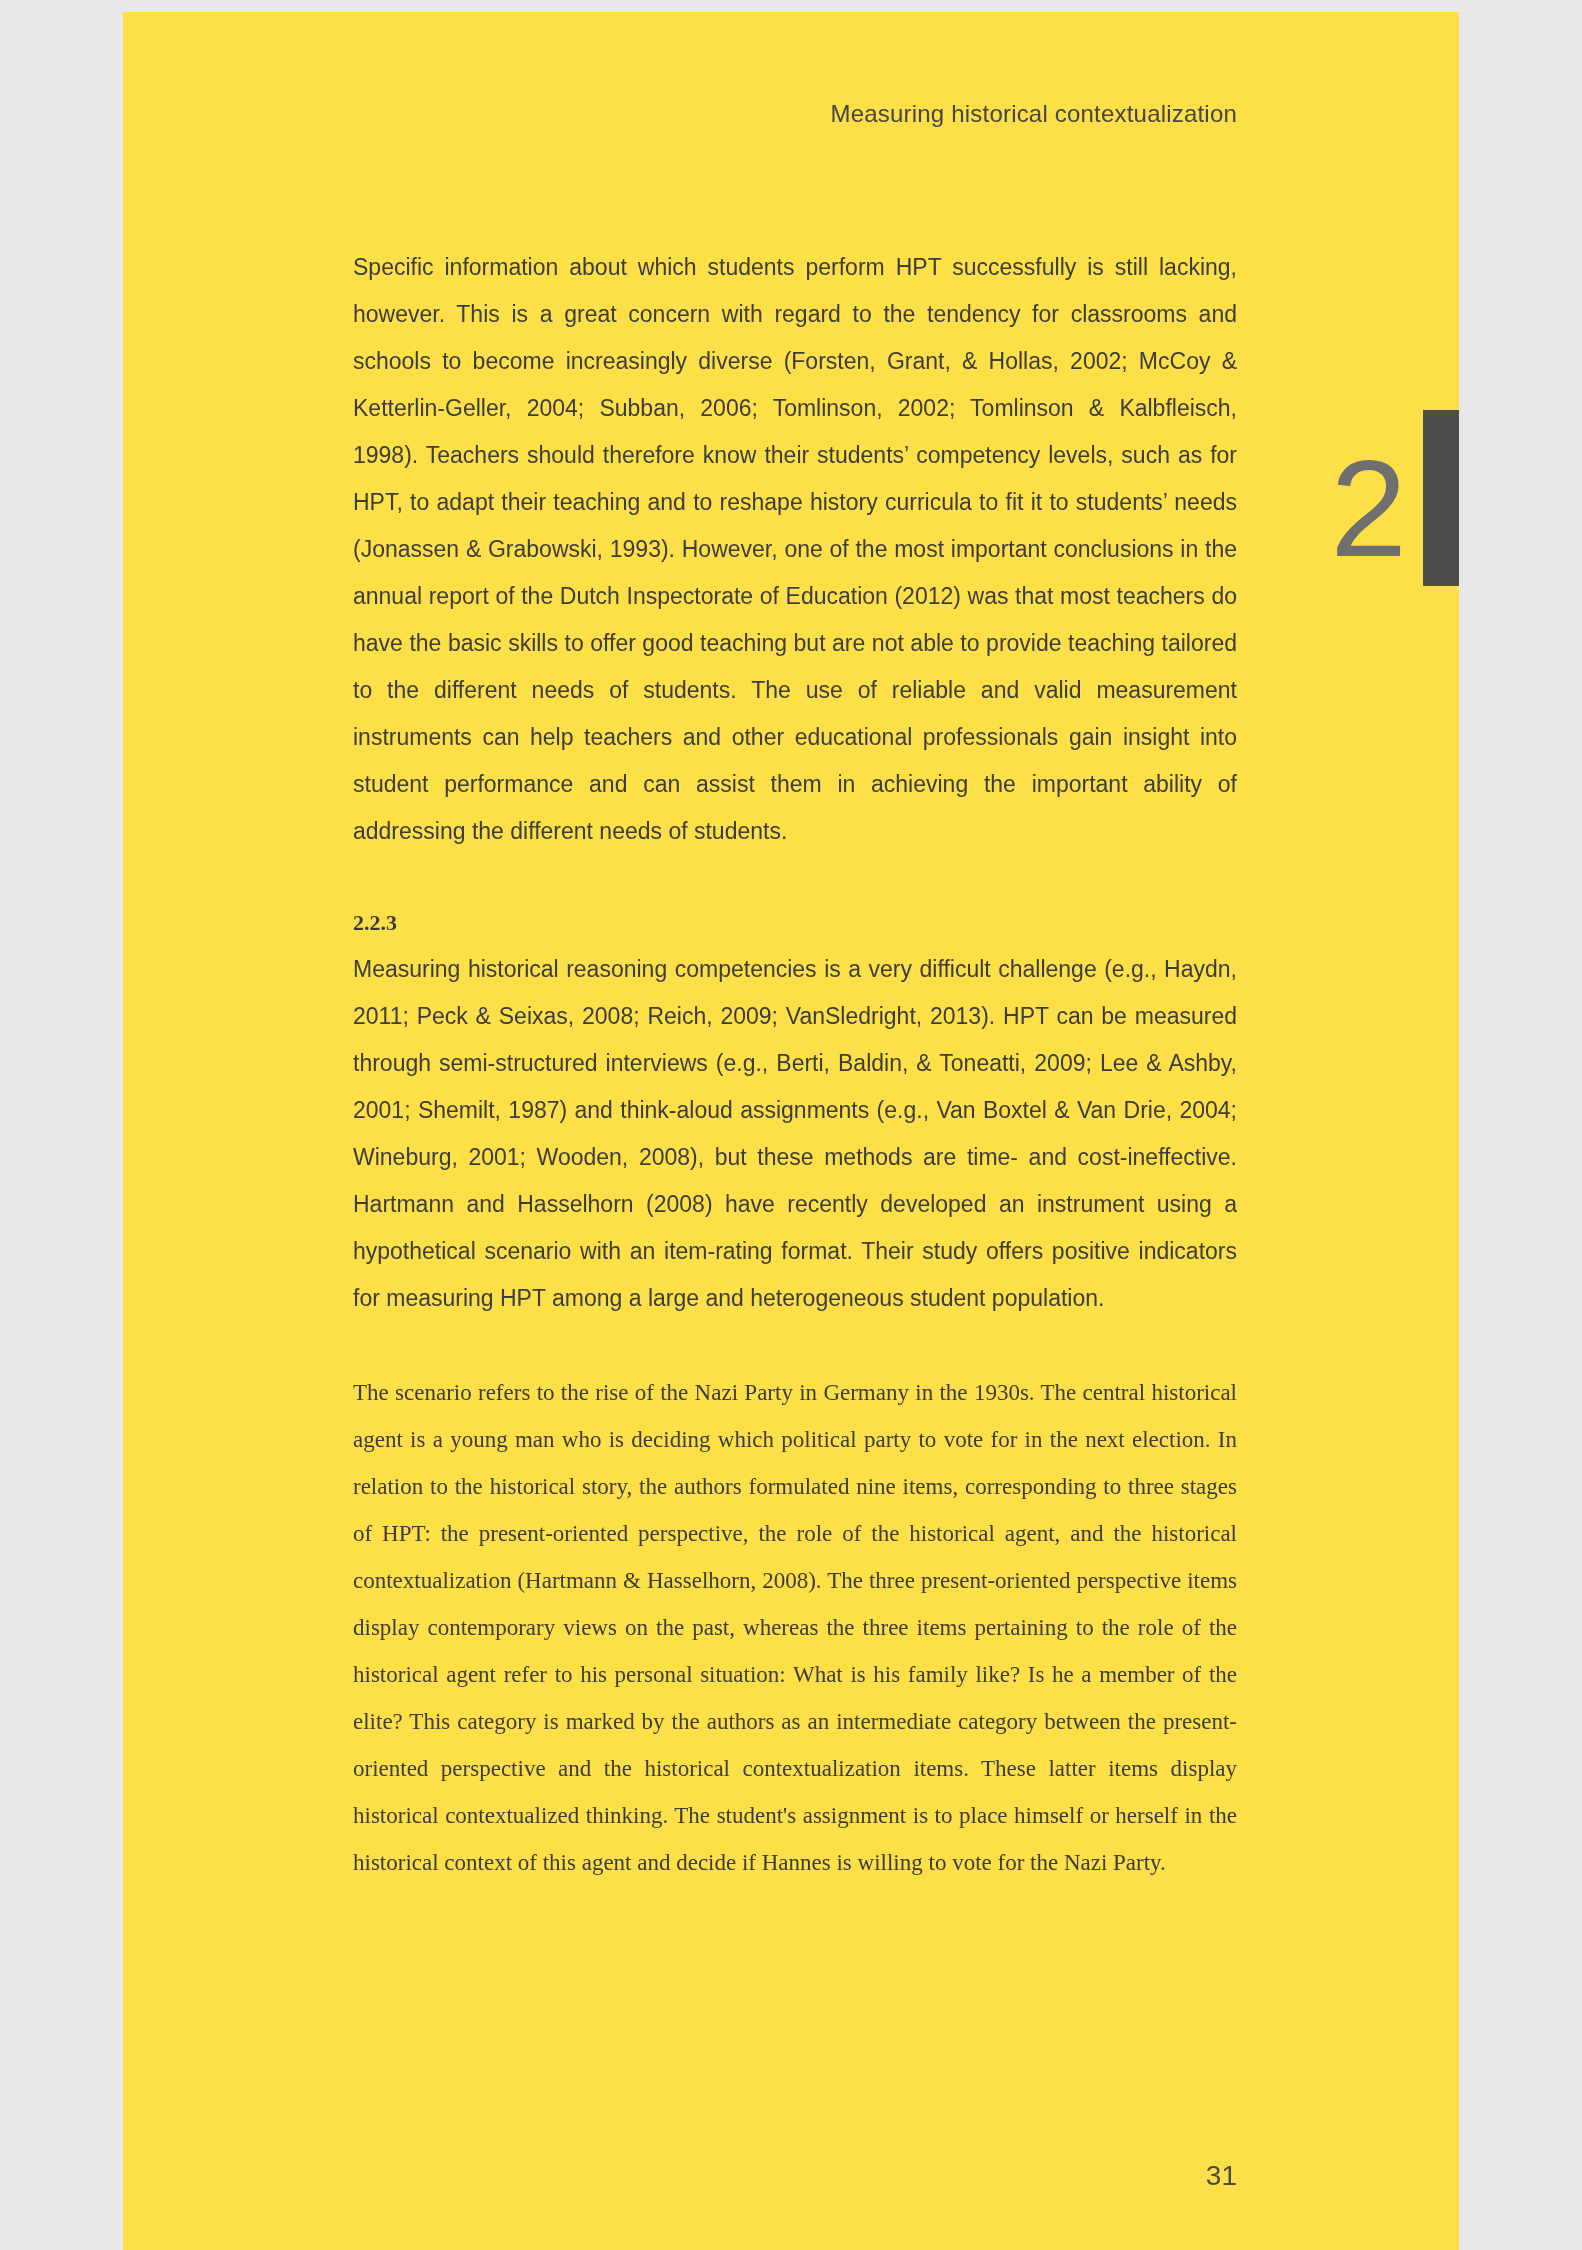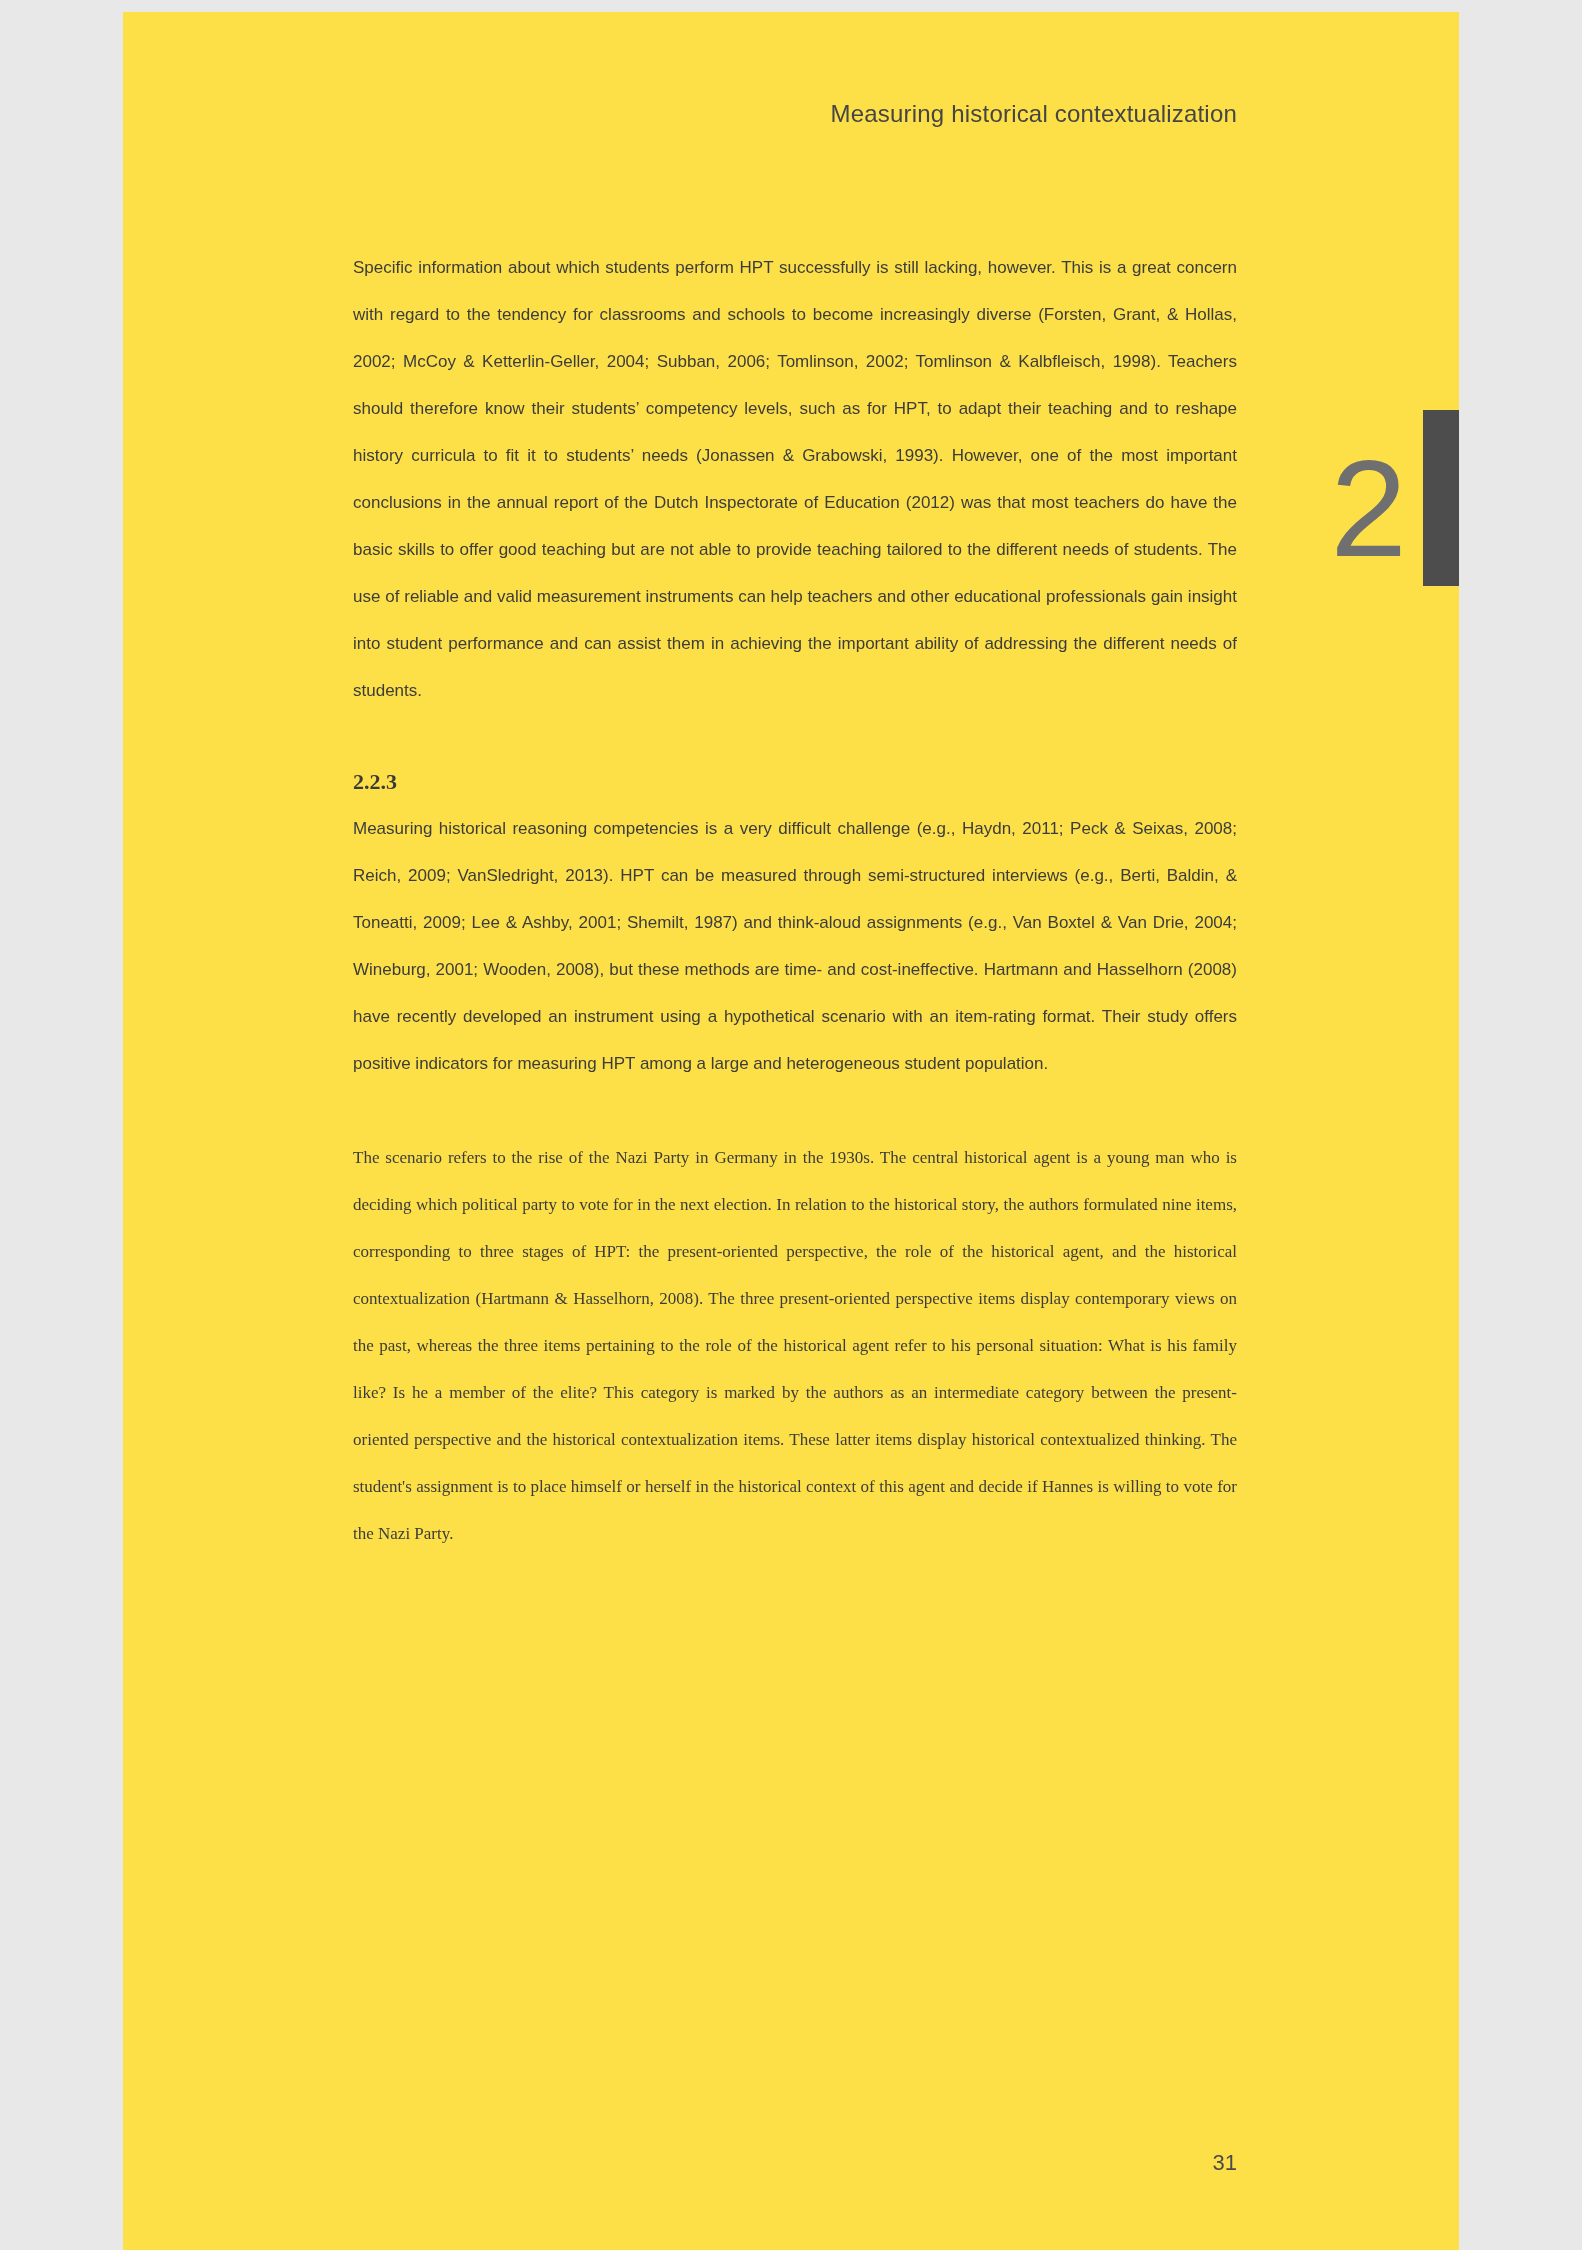--- a/index.html
+++ b/index.html
@@ -47,21 +47,21 @@
     background: #4d4d4d;
   }
   .text-block {
     position: absolute;
     left: 230px;
     right: 222px;
     top: 232px;
   }
   .para {
     margin: 0;
-    font-size: 17px;
+    font-size: 23px;
     line-height: 47px;
     text-align: justify;
     color: #3c3c3c;
   }
   .section-heading {
     display: flex;
     margin: 44px 0 0 0;
     font-size: 22px;
     line-height: 47px;
     font-weight: bold;
@@ -75,22 +75,22 @@
   .sec-title {
     flex: 1;
   }
   .spaced {
     margin-top: 47px;
     font-family: Liberation Serif, serif;
   }
   .page-number {
     position: absolute;
     right: 222px;
-    bottom: 86px;
-    font-size: 22px;
+    bottom: 70px;
+    font-size: 28px;
     color: #4a4a4a;
   }
 </style>
 </head>
 <body>
 
 <div class="page">
 
   <div class="running-header">Measuring historical contextualization</div>
 

